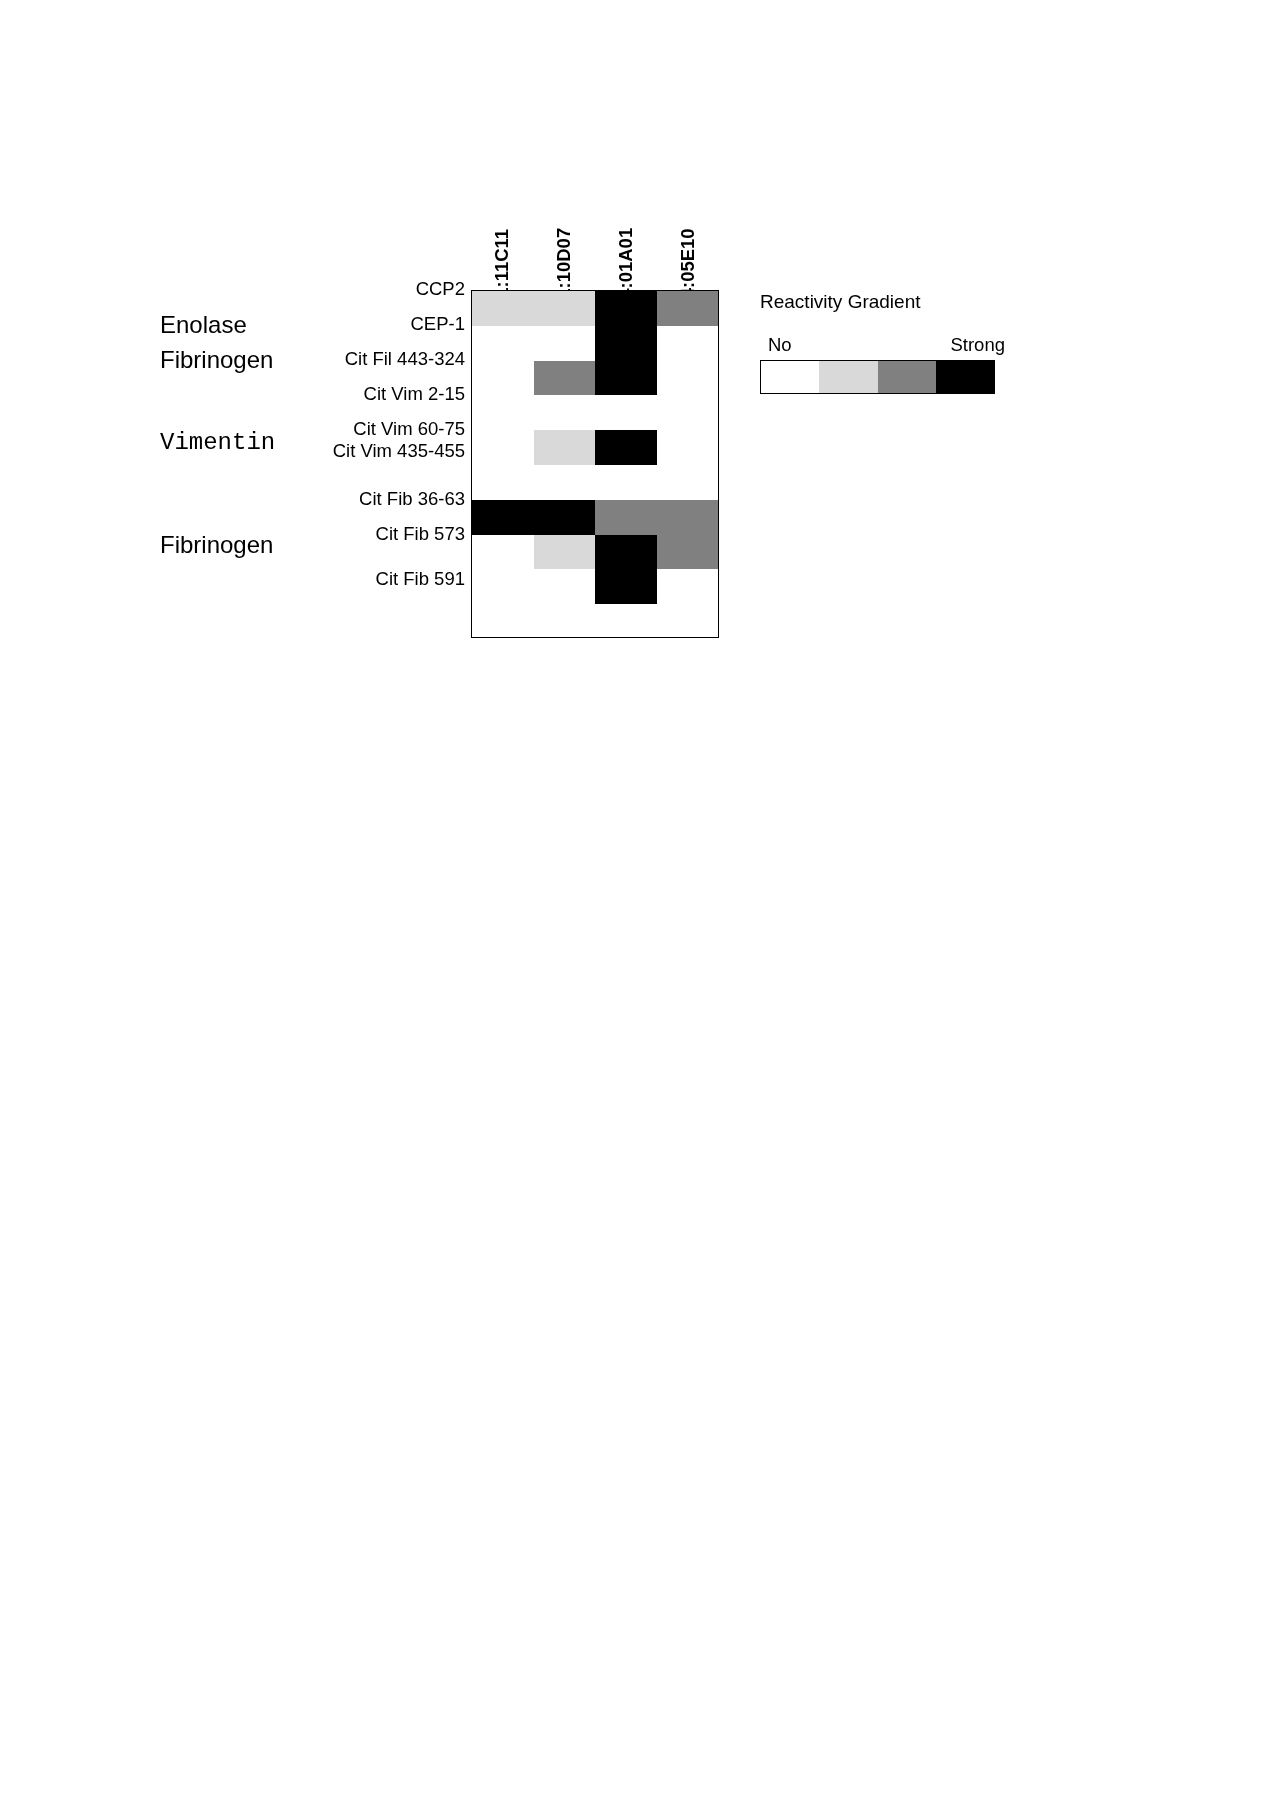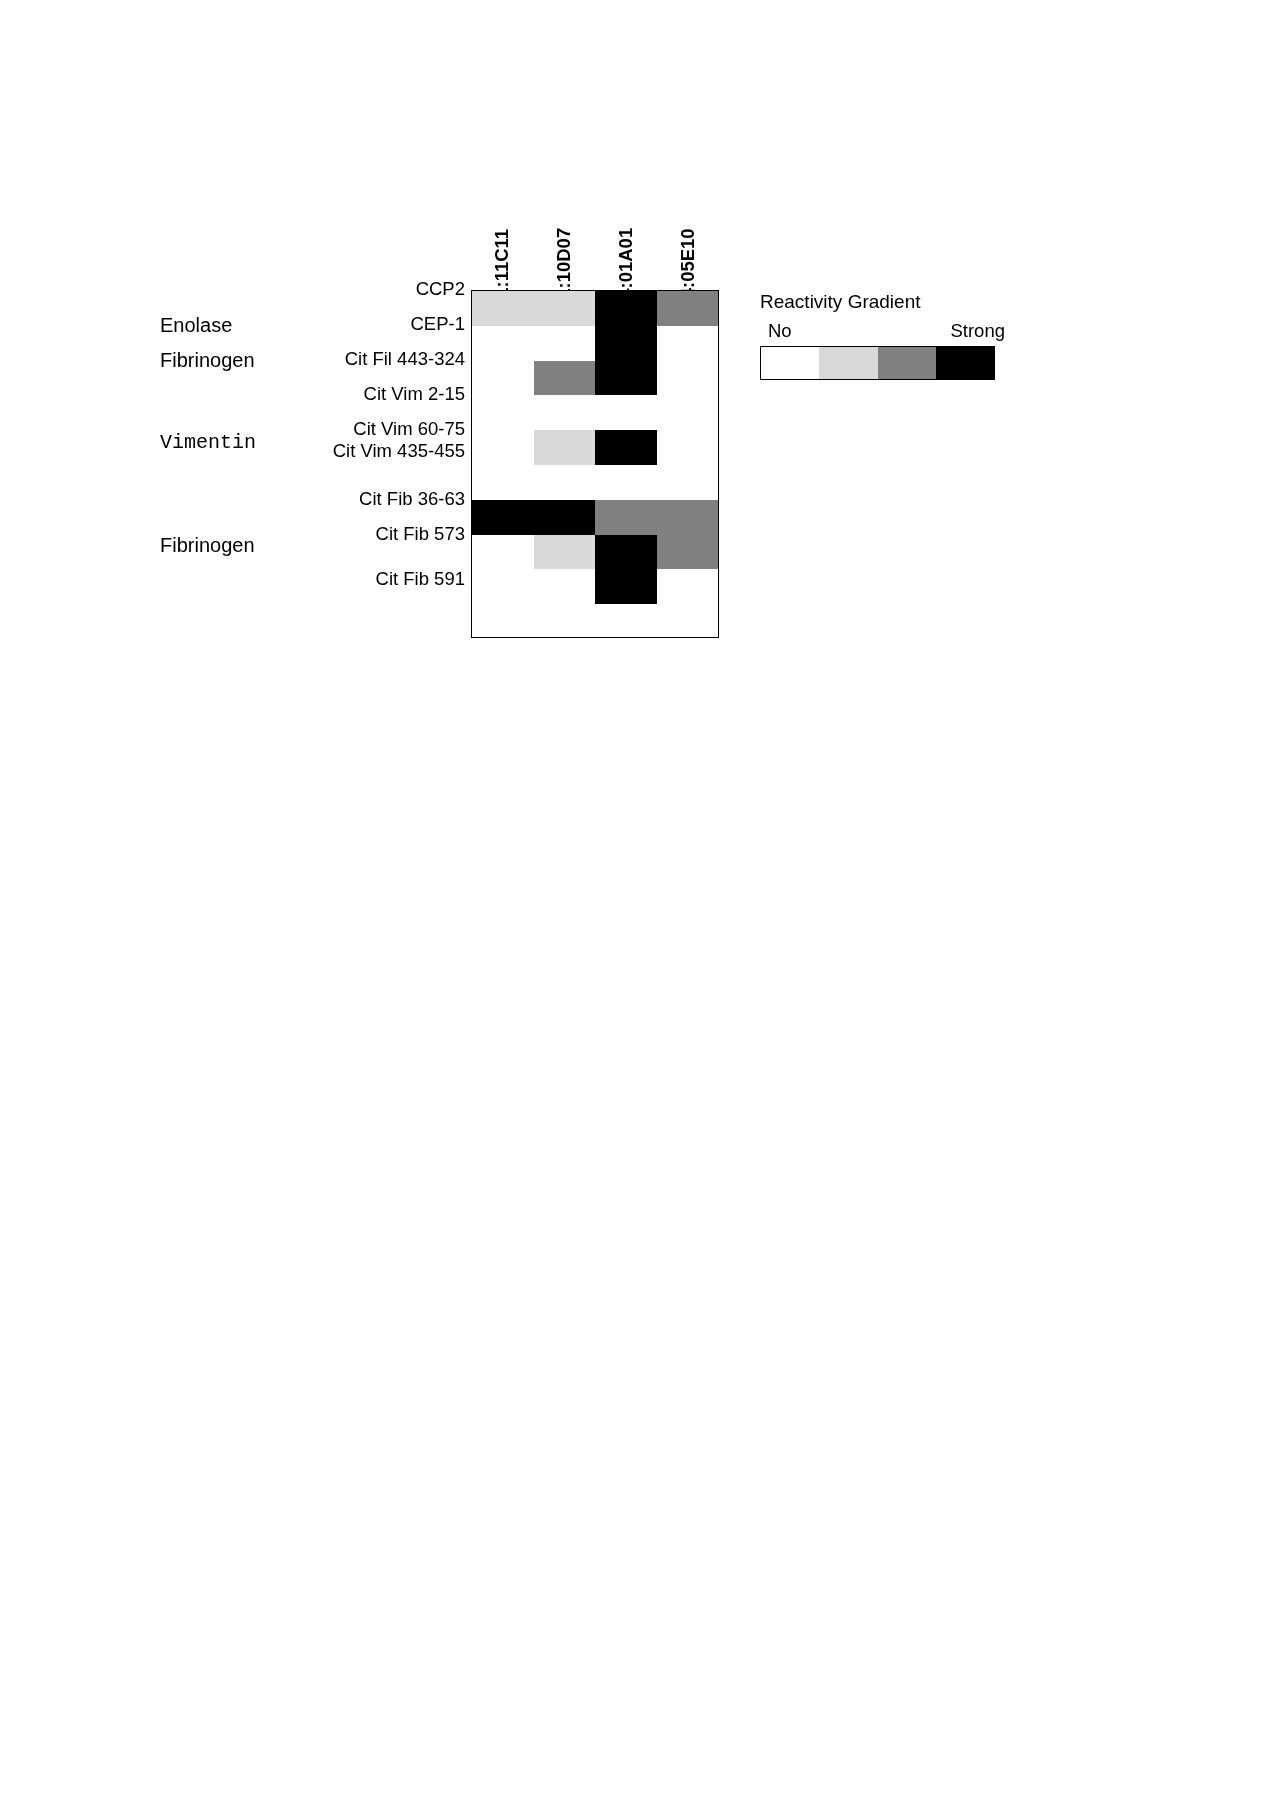--- a/index.html
+++ b/index.html
@@ -94,36 +94,36 @@
   .group-labels {
     position: absolute;
     left: 130px;
     top: 290px;
     width: 130px;
     height: 348px;
   }
   .group-label {
     position: absolute;
     left: 30px;
-    font-size: 20px;
+    font-size: 24px;
     line-height: 26px;
     white-space: nowrap;
   }
 
   
   .legend {
     position: absolute;
     left: 760px;
     top: 290px;
     width: 245px;
   }
   .legend-title {
     font-size: 19px;
     line-height: 24px;
-    margin-bottom: 6px;
+    margin-bottom: 20px;
     white-space: nowrap;
   }
   .legend-ends {
     position: relative;
     height: 26px;
     font-size: 18.5px;
   }
   .legend-end-left {
     position: absolute;
     left: 8px;

